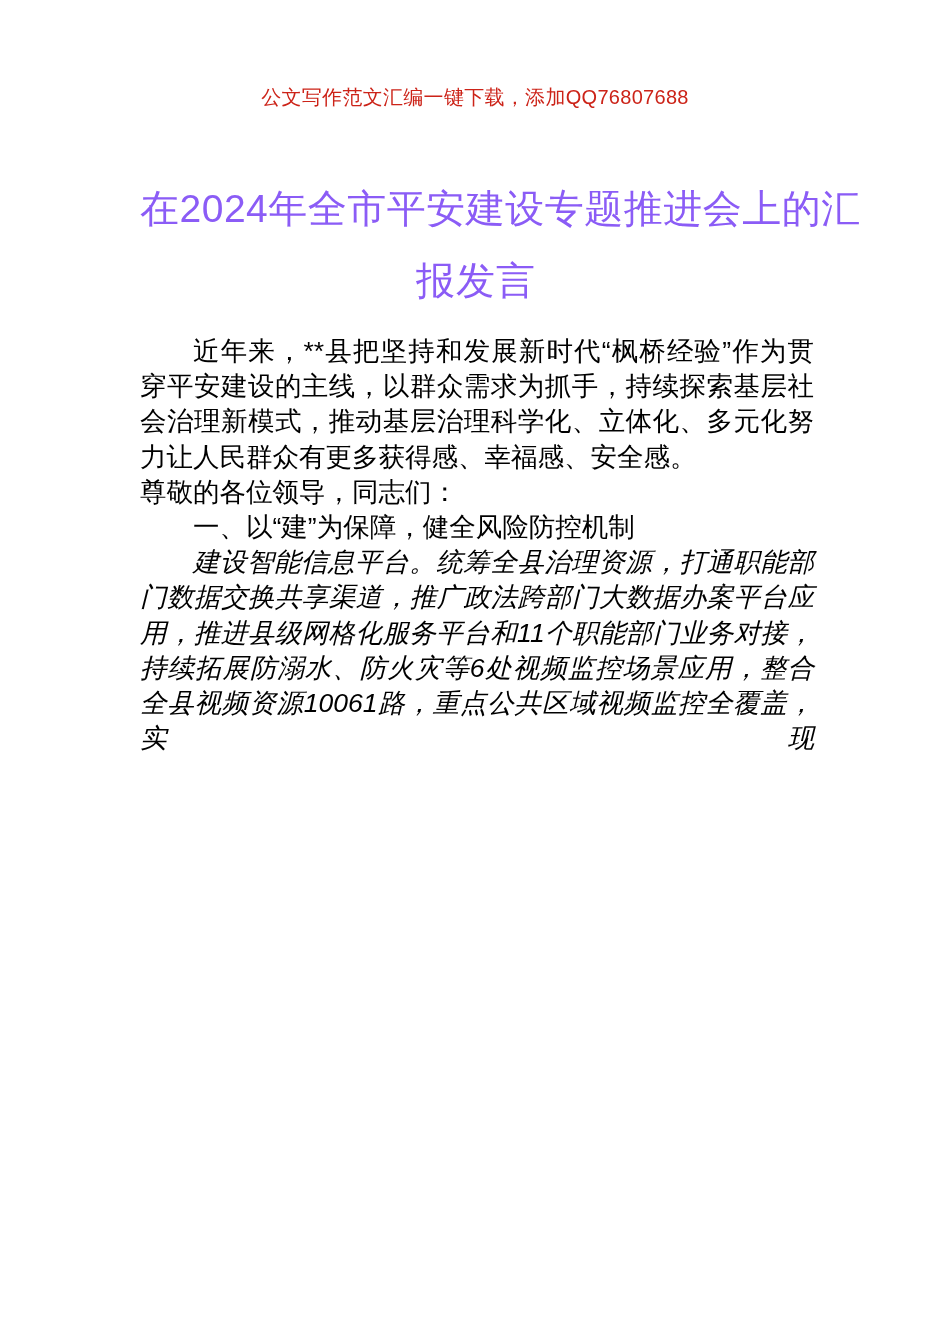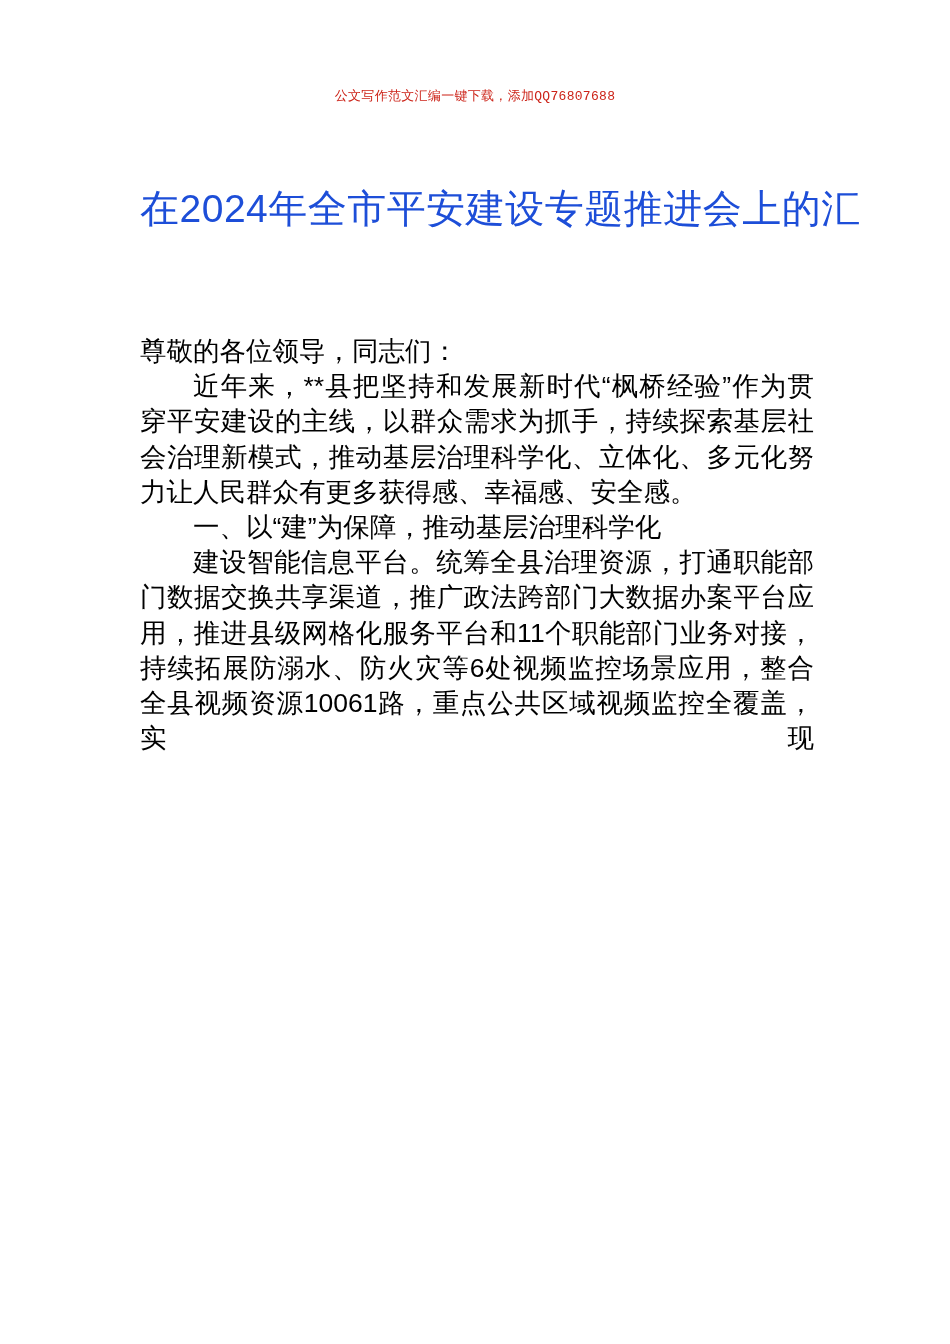--- a/index.html
+++ b/index.html
@@ -27,40 +27,40 @@
   
   .promo-banner {
     position: absolute;
     top: 84px;
     left: 0;
     width: 950px;
     text-align: center;
   }
   .promo-text {
     display: inline-block;
-    font-size: 13px;
+    font-size: 20px;
     line-height: 26px;
     color: #cc2318;
     letter-spacing: 0.3px;
     white-space: nowrap;
-    font-family: Liberation Mono, monospace;
+    font-family: Liberation Sans, sans-serif;
   }
 
   
   .doc-title {
     position: absolute;
     top: 173px;
     left: 140px;
     width: 672px;
     text-align: center;
     font-size: 39px;
     line-height: 72px;
     letter-spacing: 0.5px;
     font-weight: 400;
-    color: #1d4ed8;
+    color: #8b5cf6;
   }
   .doc-title .tline {
     display: block;
     white-space: nowrap;
   }
   .doc-title .tline.line2 {
     letter-spacing: 1px;
   }
 
   
@@ -85,42 +85,44 @@
   }
   .para.salutation {
     text-indent: 0;
   }
   .para.heading {
     text-indent: 53px;
   }
   
   .para.continues {
     text-align-last: justify;
+    font-style: italic;
   }
 </style>
 </head>
 <body>
 
 <div class="page">
 
   <div class="promo-banner">
     <span class="promo-text" style="color: rgb(204, 35, 24);">公文写作范文汇编一键下载，添加QQ76807688</span>
   </div>
 
   <div class="doc-title">
     <span class="tline line1">在2024年全市平安建设专题推进会上的汇</span>
+    <span class="tline line2">报发言</span>
   </div>
 
   <div class="body-block">
 
+    <p class="para indent">近年来，**县把坚持和发展新时代“枫桥经验”作为贯穿平安建设的主线，以群众需求为抓手，持续探索基层社会治理新模式，推动基层治理科学化、立体化、多元化努力让人民群众有更多获得感、幸福感、安全感。</p>
+
     <p class="para salutation">尊敬的各位领导，同志们：</p>
 
-    <p class="para indent">近年来，**县把坚持和发展新时代“枫桥经验”作为贯穿平安建设的主线，以群众需求为抓手，持续探索基层社会治理新模式，推动基层治理科学化、立体化、多元化努力让人民群众有更多获得感、幸福感、安全感。</p>
-
-    <p class="para heading">一、以“建”为保障，推动基层治理科学化</p>
+    <p class="para heading">一、以“建”为保障，健全风险防控机制</p>
 
 
 
     <p class="para indent continues">建设智能信息平台。统筹全县治理资源，打通职能部门数据交换共享渠道，推广政法跨部门大数据办案平台应用，推进县级网格化服务平台和11个职能部门业务对接，持续拓展防溺水、防火灾等6处视频监控场景应用，整合全县视频资源10061路，重点公共区域视频监控全覆盖，实现</p>
 
   </div>
 
 </div>
 
 </body></html>

